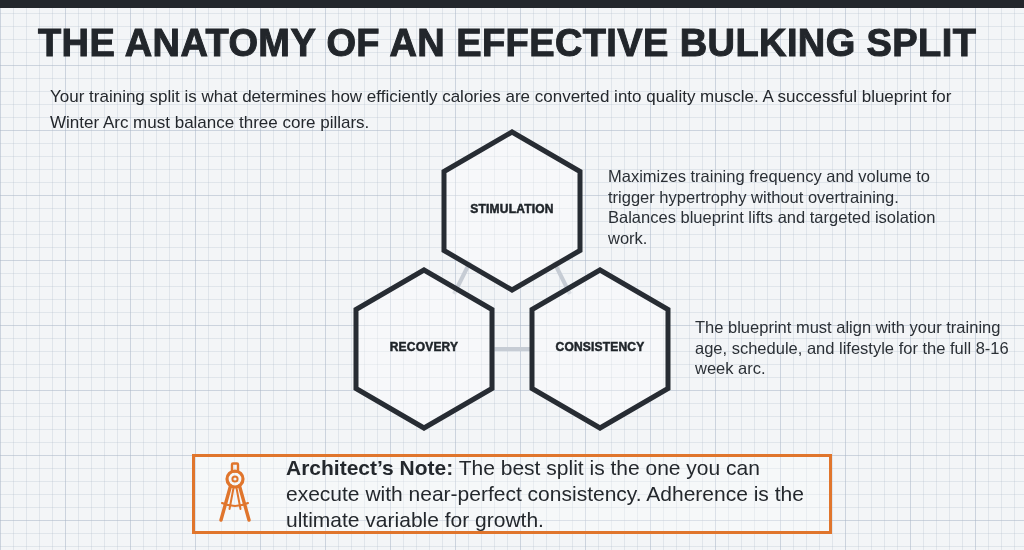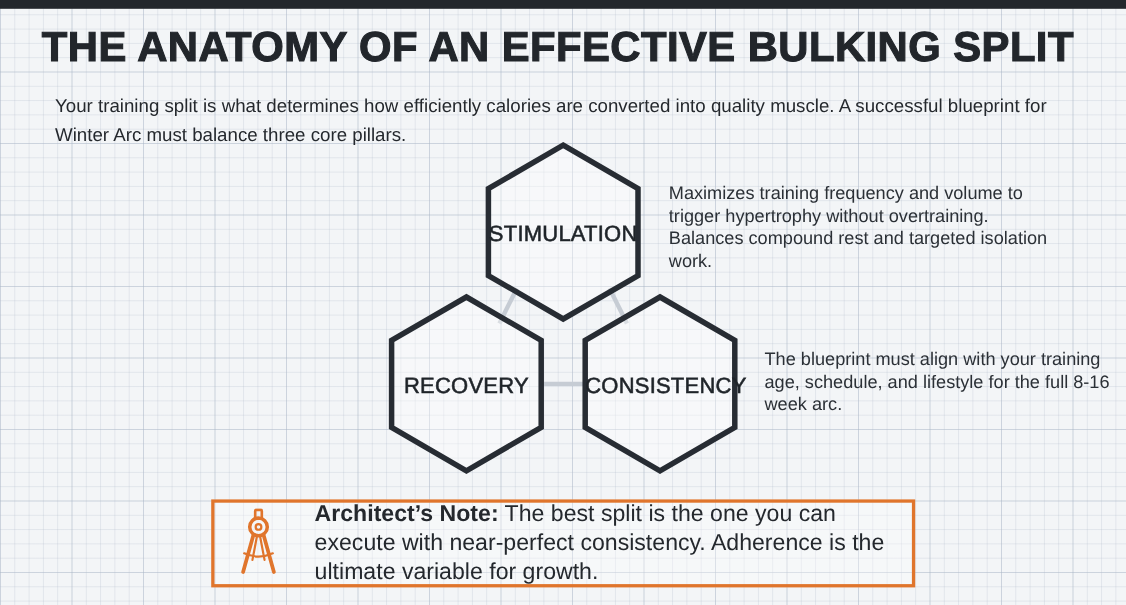--- a/index.html
+++ b/index.html
@@ -22,21 +22,21 @@
   }
   .subtitle{
     position:absolute;left:38px;top:72px;width:938px;margin:12px;
     font-size:17px;line-height:25.5px;color:#24282d;
   }
   .diagram{position:absolute;left:0;top:0;pointer-events:none;}
   .connector{stroke:#c6ccd4;stroke-width:4;}
   .hex{fill:rgba(255,255,255,0.35);stroke:#272c33;stroke-width:5;stroke-linejoin:miter;}
   .hexlabel{
     position:absolute;width:136px;text-align:center;
-    font-size:20px;font-weight:400;letter-spacing:0.2px;color:#1f2429;
+    font-size:12px;font-weight:700;letter-spacing:0.2px;color:#1f2429;
     -webkit-text-stroke:0.5px #1f2429;
   }
   .hexlabel.stim{left:444px;top:202px;}
   .hexlabel.rec{left:356px;top:340px;}
   .hexlabel.con{left:532px;top:340px;}
   .desc{position:absolute;font-size:16.5px;line-height:20.6px;color:#2b3036;}
   .desc.stim{left:608px;top:166px;width:345px;text-align:left;}
   .desc.rec{left:17px;top:304px;width:318px;text-align:right;}
   .desc.con{left:695px;top:317px;width:315px;text-align:left;}
   .note{
@@ -69,21 +69,21 @@
     </g>
     <polygon class="hex" points="512,132 580,171.5 580,250.5 512,290 444,250.5 444,171.5"></polygon>
     <polygon class="hex" points="424,270 492,309.5 492,388.5 424,428 356,388.5 356,309.5"></polygon>
     <polygon class="hex" points="600,270 668,309.5 668,388.5 600,428 532,388.5 532,309.5"></polygon>
   </svg>
 
   <div class="hexlabel stim">STIMULATION</div>
   <div class="hexlabel con">CONSISTENCY</div>
   <div class="hexlabel rec">RECOVERY</div>
 
-  <div class="desc stim">Maximizes training frequency and volume to trigger hypertrophy without overtraining. Balances compound rest and targeted isolation work.</div>
+  <div class="desc stim">Maximizes training frequency and volume to trigger hypertrophy without overtraining. Balances blueprint lifts and targeted isolation work.</div>
   <div class="desc con">The blueprint must align with your training age, schedule, and lifestyle for the full 8-16 week arc.</div>
 
   <div class="note">
     <svg class="compass" width="42" height="64" viewBox="0 0 42 64" fill="none" stroke="#e0752c" stroke-linecap="round" aria-hidden="true">
       <rect x="18" y="1.5" width="6" height="8" rx="1" stroke-width="2.4"></rect>
       <circle cx="21" cy="17" r="8" stroke-width="3.2"></circle>
       <circle cx="21" cy="17" r="2.6" stroke-width="2"></circle>
       <path d="M16.5 24 L7 58" stroke-width="3.4"></path>
       <path d="M25.5 24 L35 58" stroke-width="3.4"></path>
       <path d="M19.5 26 L15.5 47" stroke-width="2"></path>

